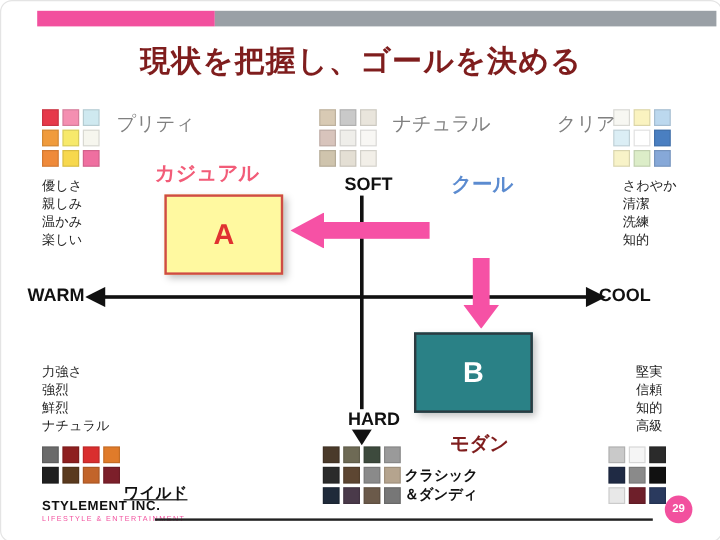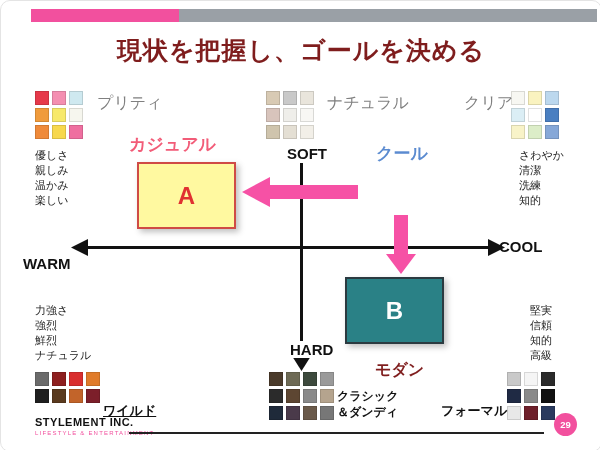--- a/index.html
+++ b/index.html
@@ -49,21 +49,21 @@
   .kw-hard-cool { left:529px; top:302px; }
 
   
   .h-line { left:86px; top:245px; width:402px; height:3px; background:#111; }
   .v-line { left:299px; top:162px; width:3px; height:194px; background:#111; }
   .head { background:#111; }
   .head-left  { left:70px;  top:238px; width:17px; height:17px; clip-path:polygon(100% 0,100% 100%,0 50%); }
   .head-right { left:487px; top:238px; width:17px; height:17px; clip-path:polygon(0 0,0 100%,100% 50%); }
   .head-down  { left:291px; top:355px; width:19px; height:15px; clip-path:polygon(0 0,100% 0,50% 100%); }
   .axis-label { font-size:15px; font-weight:bold; color:#111; }
-  .lbl-warm { left:22px;  top:254px; }
+  .lbl-warm { left:22px;  top:237px; }
   .lbl-cool { left:498px; top:237px; }
   .lbl-soft { left:284px; top:144px; background:#fff; padding:0 2px; z-index:3; }
   .lbl-hard { left:286px; top:340px; background:#fff; padding:0 3px; z-index:3; }
 
   
   .q-label { font-weight:bold; }
   .q-casual { left:128px; top:132px; font-size:17px; }
   .q-cool   { left:375px; top:141px; font-size:17px; }
   .q-modern { left:374px; top:359px; font-size:16px; }
 
@@ -205,21 +205,20 @@
         <span class="swatch" style="background: rgb(42, 58, 94);"></span>
       </div>
     </div>
 
   <div class="abs cat-gray cat-pretty">プリティ</div>
   <div class="abs cat-gray cat-natural">ナチュラル</div>
   <div class="abs cat-gray cat-clear">クリア</div>
   <div class="abs cat-dark cat-wild">ワイルド</div>
   <div class="abs cat-dark cat-classic1">クラシック</div>
   <div class="abs cat-dark cat-classic2">＆ダンディ</div>
-  <div class="abs cat-dark cat-formal">フォーマル</div>
 
   <div class="kw kw-soft-warm">
     <div>優しさ</div>
     <div>親しみ</div>
     <div>温かみ</div>
     <div>楽しい</div>
   </div>
   <div class="kw kw-soft-cool">
     <div>さわやか</div>
     <div>清潔</div>

